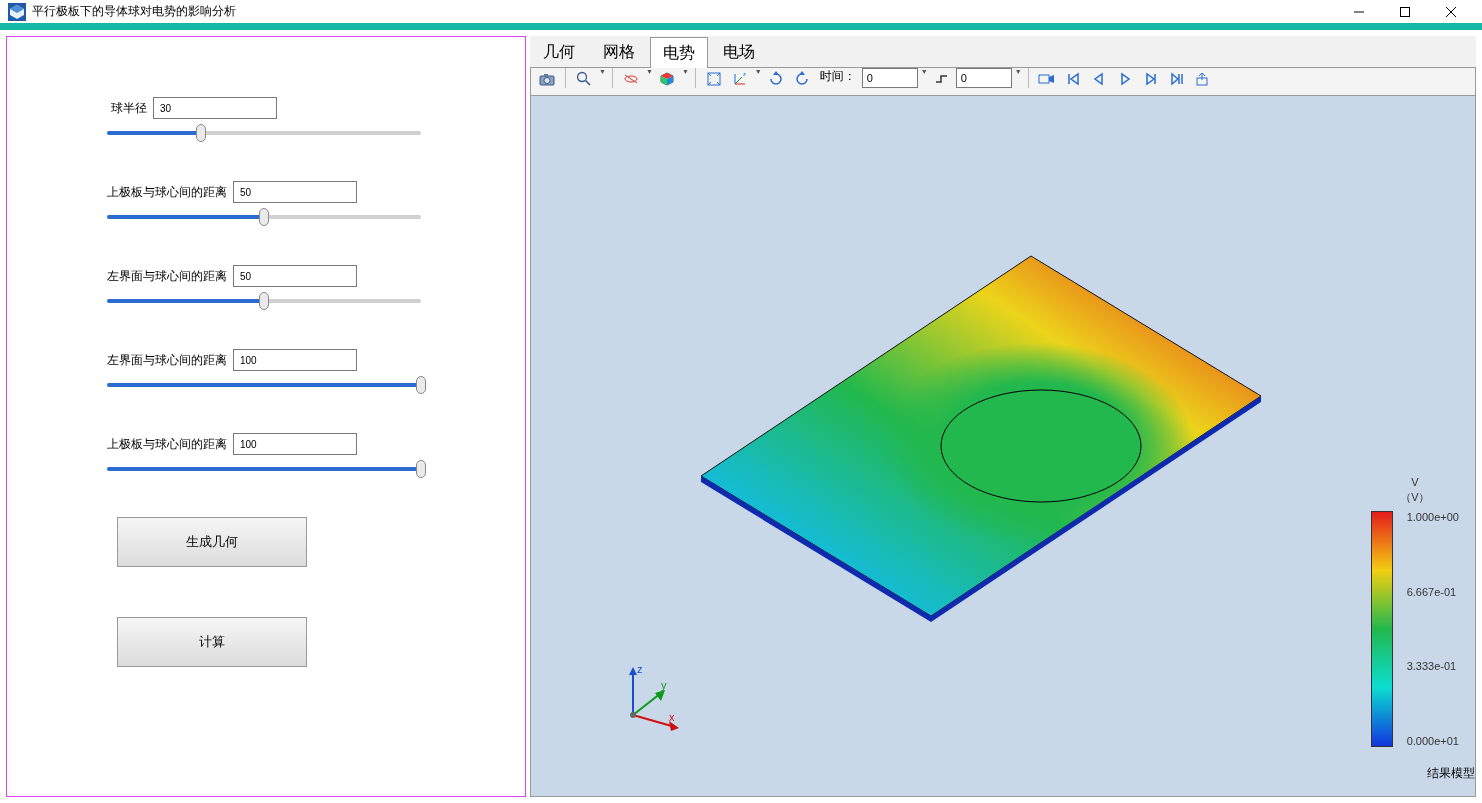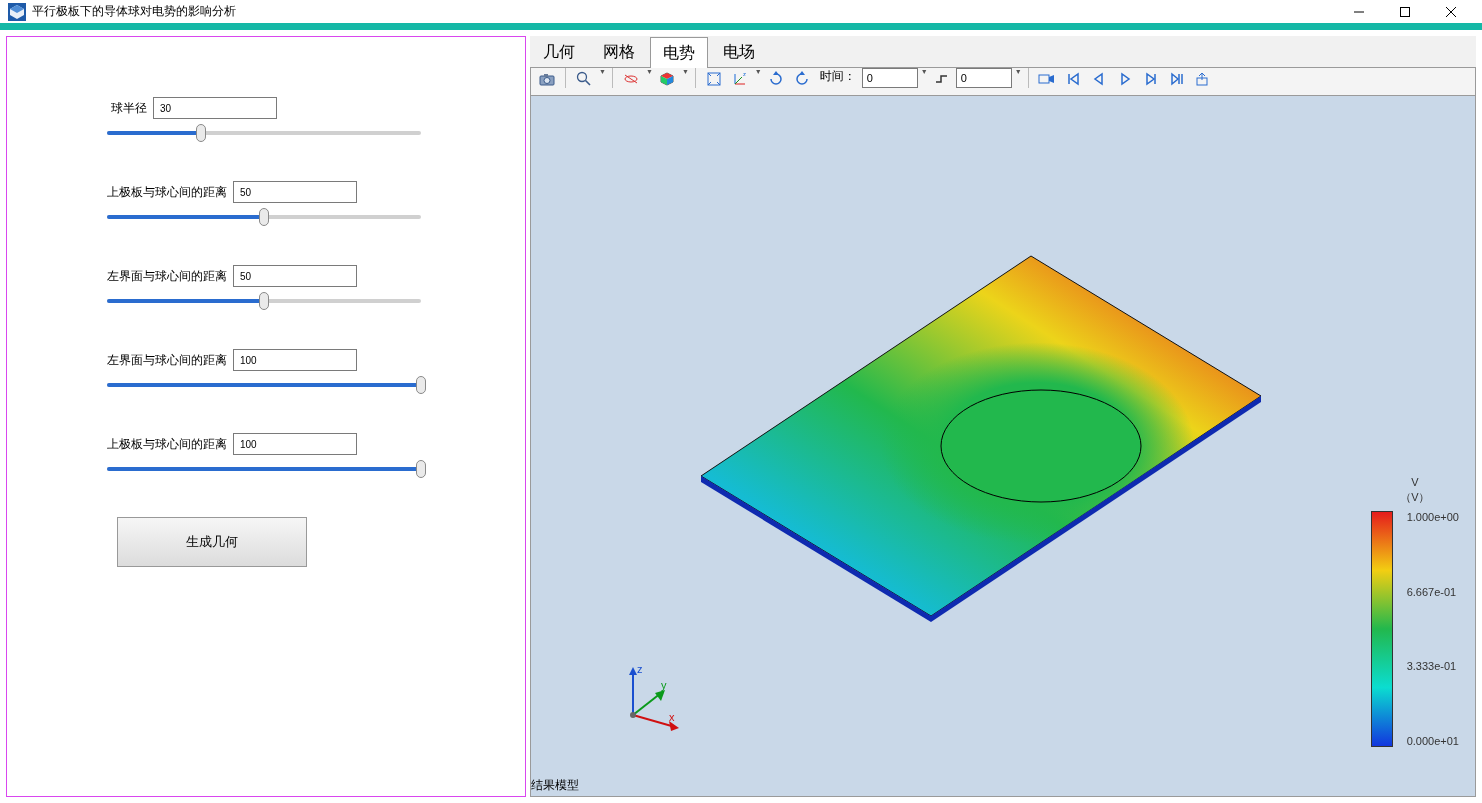--- a/index.html
+++ b/index.html
@@ -31,21 +31,21 @@
 .tab.active{background:#fff;border-color:#9a9a9a;position:relative;top:1px}
 
 .toolbar{display:flex;height:28px;border:1px solid #9a9a9a;border-top:none;padding:0 4px;gap:2px;background:#f4f4f4}
 .tbtn{width:24px;height:22px;display:flex;align-items:center;justify-content:center;border:1px solid transparent;border-radius:2px;cursor:pointer}
 .tsep{width:1px;height:20px;background:#bbb;margin:0 4px}
 .dropdown-arrow{font-size:7px;color:#555;margin-left:1px;cursor:pointer}
 .tlabel{font-size:12px;margin:0 4px}
 .tinput{width:56px;height:20px;border:1px solid #7a7a7a;background:#fff;font-size:11px;padding:0 4px}
 
 .gfx{flex:1;border:1px solid #9a9a9a;border-top:none;background:#c9d8e8;position:relative;overflow:hidden}
-.gfx-footer{position:absolute;left:0;right:0;bottom:0;text-align:left;font-size:12px;padding:2px 0}
+.gfx-footer{position:absolute;left:0;right:0;bottom:12px;text-align:right;font-size:12px;padding:2px 0}
 .axis-gizmo{position:absolute;left:82px;bottom:58px}
 
 .legend{position:absolute;right:16px;top:380px;text-align:center;font-size:11px;color:#333}
 .legend-title{margin-bottom:2px}
 .legend-bar-wrap{display:flex;align-items:stretch;justify-content:center;margin-top:6px}
 .legend-bar{width:22px;height:236px;border:1px solid #333;background:linear-gradient(to bottom,#e51c1c 0%,#f2ce12 25%,#22b84d 50%,#0bddd0 75%,#1236de 100%)}
 .legend-ticks{display:flex;flex-direction:column;justify-content:space-between;margin-left:14px;height:236px;text-align:left}
 
 .plate{position:absolute;left:140px;top:120px;width:620px;height:440px}
 .plate svg{width:100%;height:100%}
@@ -139,20 +139,21 @@
         <input type="text" value="100" style="">
       </div>
       <div class="slider">
         <div class="track"></div>
           <div class="fill" style="width:100%"></div>
           <div class="thumb" style="left:100%"></div>
       </div>
     </div>
 
     <button class="big-btn">生成几何</button>
+    <button class="big-btn" style="margin-bottom:0">计算</button>
   </div>
 
   <div class="panel">
     <div class="tabs">
       <div class="tab">几何</div>
       <div class="tab">网格</div>
       <div class="tab active">电势</div>
       <div class="tab">电场</div>
     </div>
 

